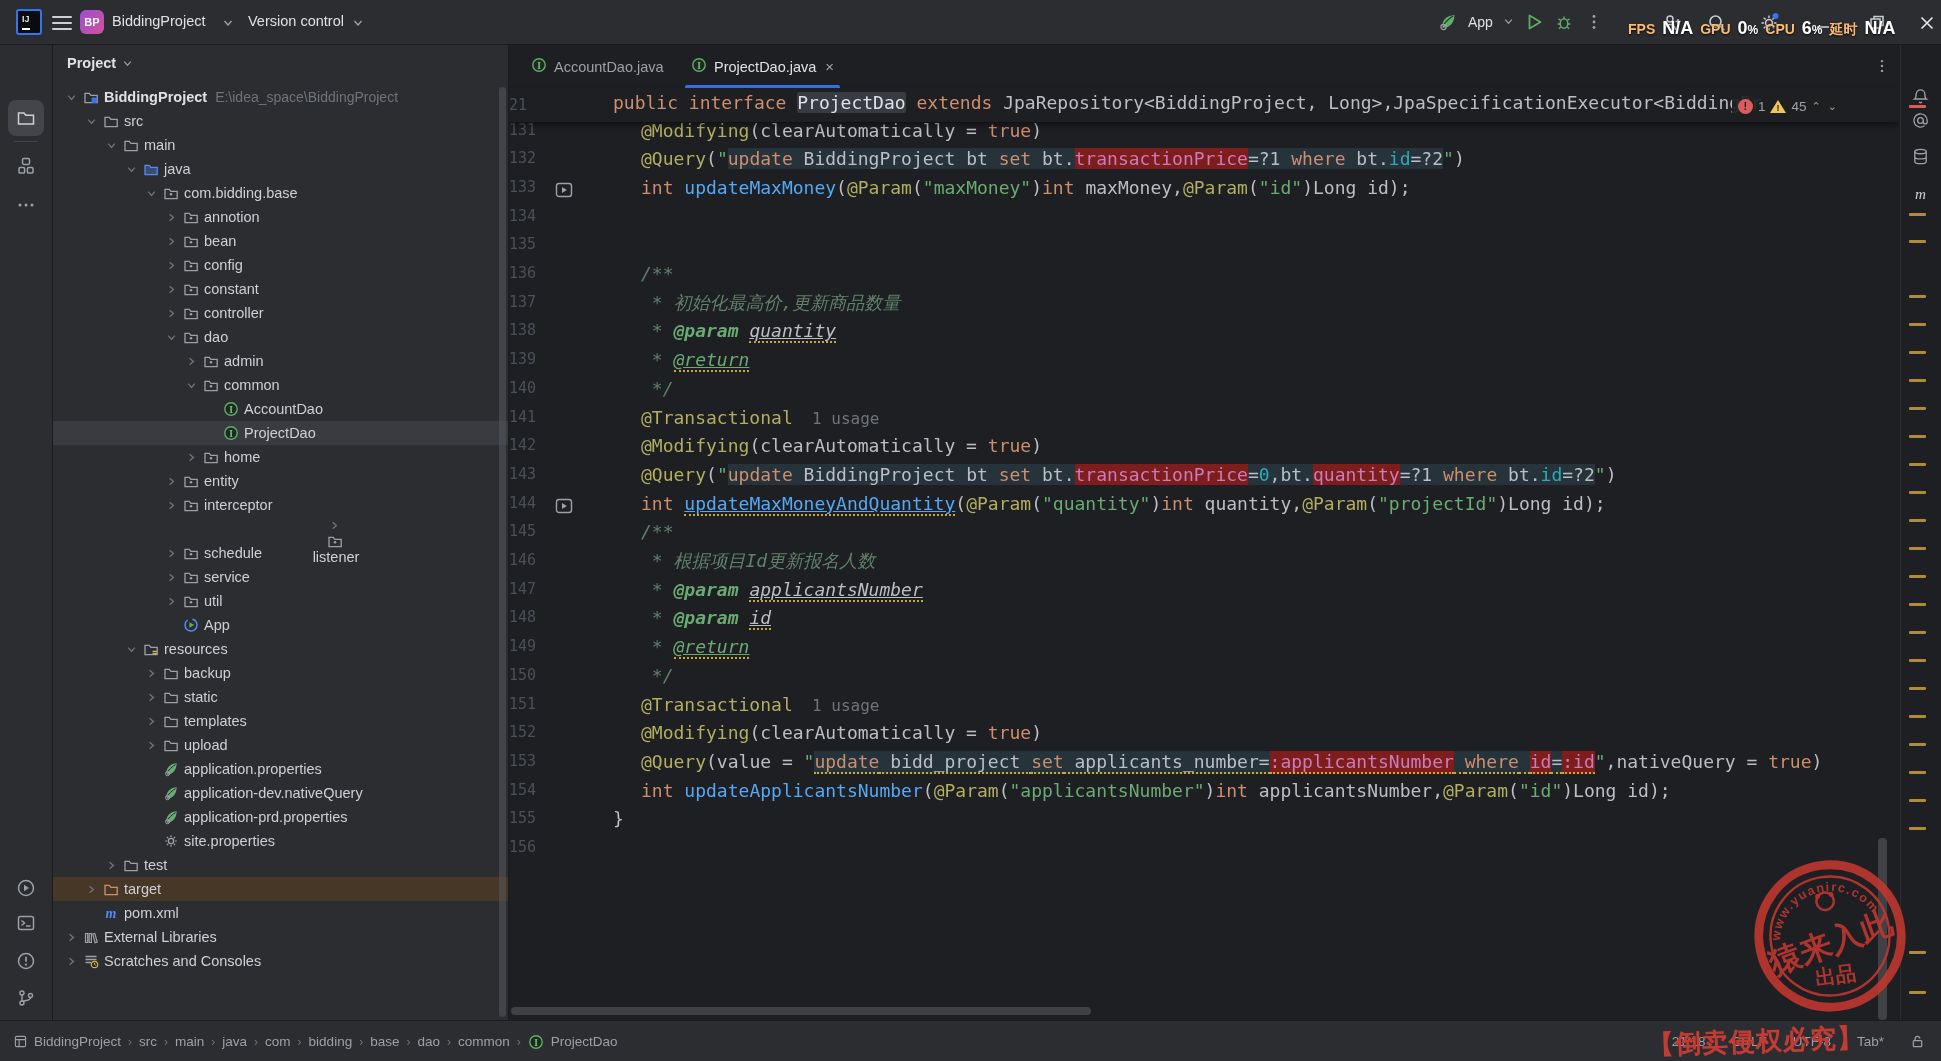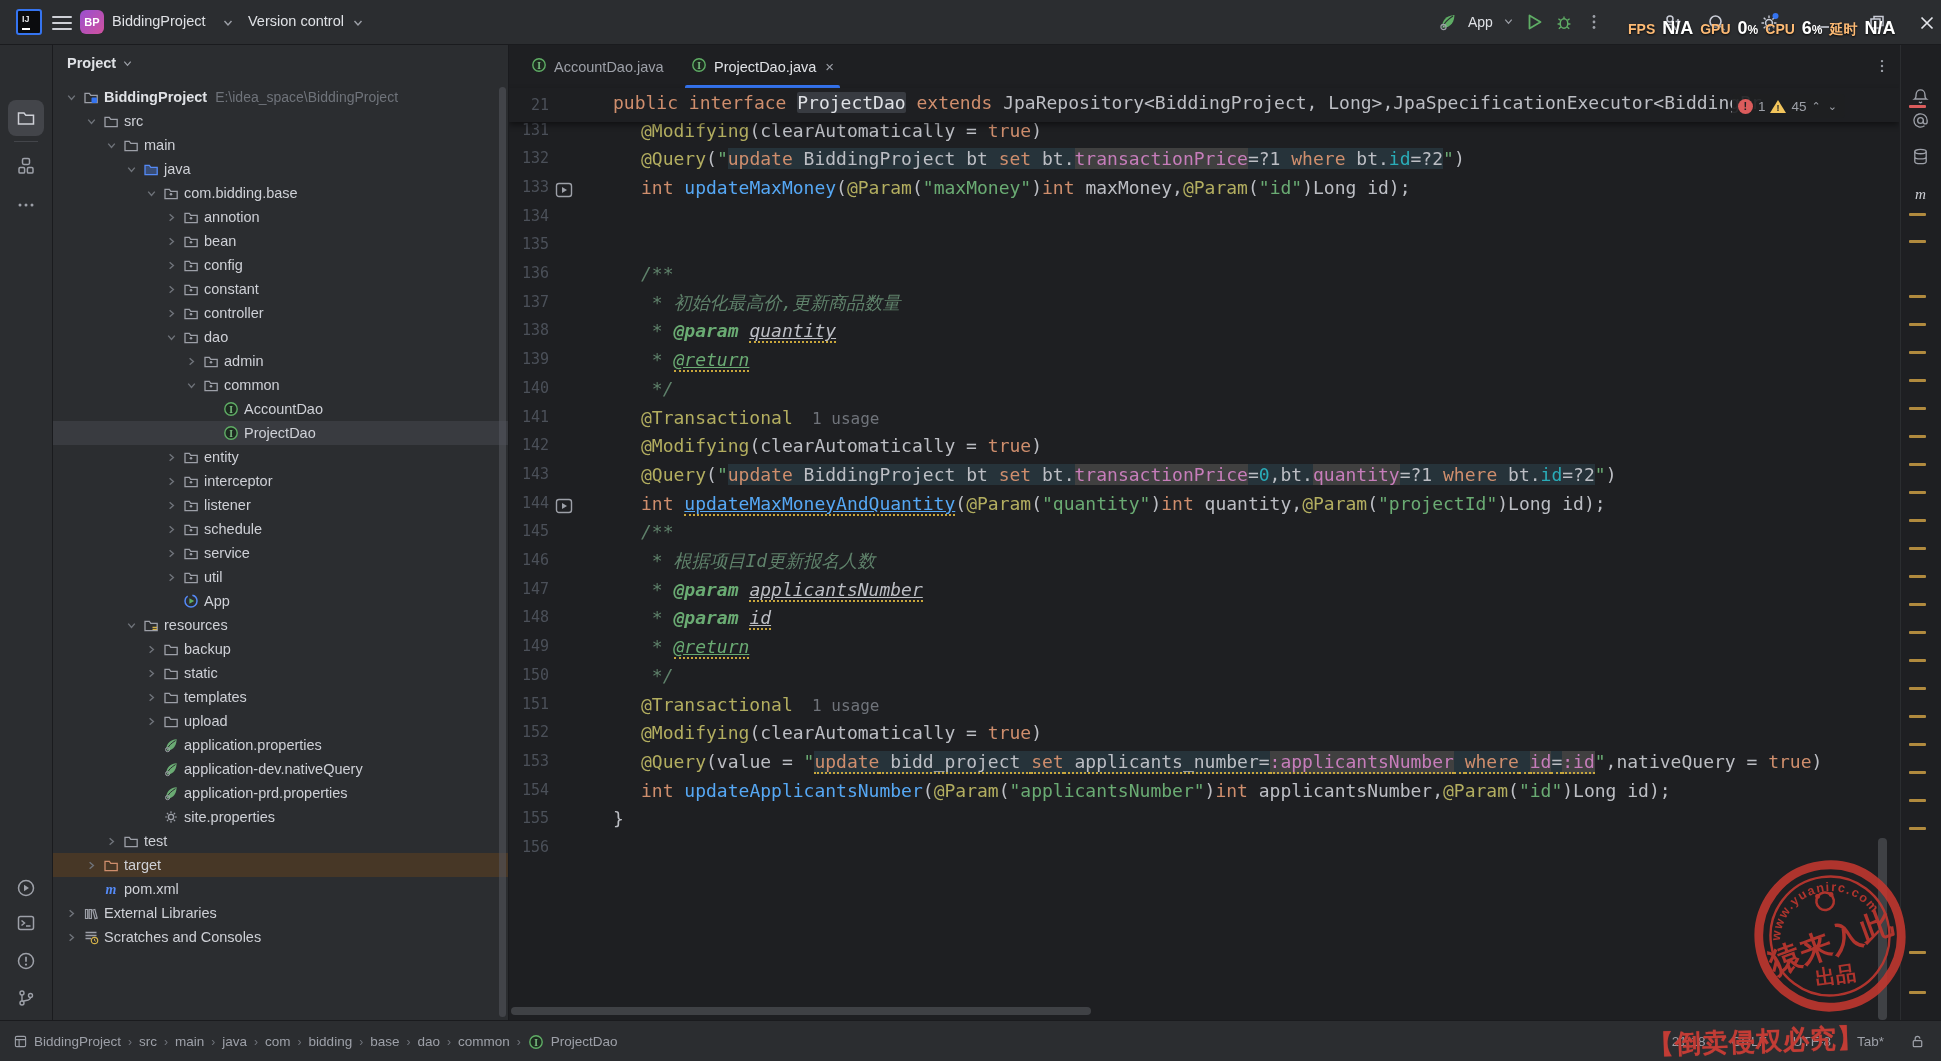--- a/index.html
+++ b/index.html
@@ -52,38 +52,38 @@
   #editor{position:absolute;left:509px;top:45px;width:1390px;height:975px;background:#1e1f22;overflow:hidden;}
   #tabbar{position:absolute;left:0;top:0;width:100%;height:43px;border-bottom:1px solid #1a1b1e00;}
   .tab{position:absolute;top:0;height:43px;display:flex;align-items:center;gap:7px;font-size:14.5px;color:#9da0a8;padding:0 12px;}
   .tab.active{color:#dfe1e5;}
   .tab.active:after{content:"";position:absolute;left:6px;right:6px;bottom:0;height:3px;background:#3574f0;border-radius:2px 2px 0 0;}
   .tab .close{color:#9da0a8;font-size:15px;margin-left:2px;}
   #tab-kebab{position:absolute;right:8px;top:12px;}
   
   .cline{position:absolute;left:0;width:1360px;height:29px;line-height:29px;white-space:pre;
     font-family:"DejaVu Sans Mono",monospace;font-size:18px;}
-  .lnum{position:absolute;left:0;width:40px;text-align:right;color:#4b5059;font-size:15px;font-family:"DejaVu Sans Mono",monospace;}
+  .lnum{position:absolute;left:0;width:40px;text-align:left;color:#4b5059;font-size:15px;font-family:"DejaVu Sans Mono",monospace;}
   .gicon{position:absolute;left:46px;top:5px;}
   .ccode{position:absolute;left:104px;top:0;}
   .ind1 .ccode{left:132px;}
   #sticky{position:absolute;left:0;top:43px;width:100%;height:34px;background:#1e1f22;z-index:6;
     box-shadow:0 3px 6px rgba(0,0,0,.45);line-height:34px;}
   #sticky .lnum{top:0;line-height:34px;}
   #sticky .ccode{font-family:"DejaVu Sans Mono",monospace;font-size:18px;white-space:pre;}
   
   .kw{color:#cf8e6d;} .ann{color:#b3ae60;} .str{color:#6aab73;} .txt{color:#bcbec4;}
   .cmt{color:#5f826b;font-style:italic;}
   .doctag{color:#6aab73;font-weight:bold;font-style:italic;}
   .docp{color:#bcbec4;font-style:italic;text-decoration:underline;border-bottom:2px dotted #c8a63c;}
   .docr{color:#6aab73;font-style:italic;text-decoration:underline;border-bottom:2px dotted #c8a63c;}
   .mth{color:#56a8f5;}
   .mthw{color:#56a8f5;text-decoration:underline;border-bottom:2px dotted #c8a63c;}
   .skw{color:#cf8e6d;background:#26333a;} .sbg{color:#bcbec4;background:#26333a;}
-  .sfld{color:#c77dbb;background:#404040;} .snum{color:#2aacb8;background:#26333a;} .sid{color:#2aacb8;background:#26333a;}
+  .sfld{color:#c77dbb;background:#7f1d1d;} .snum{color:#2aacb8;background:#26333a;} .sid{color:#2aacb8;background:#26333a;}
   .w{border-bottom:2px dotted #c8a63c;}
   .hint{color:#6f737a;font-size:16px;}
   .decl{color:#dfe1e5;background:rgba(100,106,115,.38);border-radius:2px;}
   
   #inspections{position:absolute;right:54px;top:49px;height:24px;z-index:8;display:flex;align-items:center;gap:5px;
     font-size:13.5px;color:#9da0a8;background:rgba(30,31,34,.92);padding:0 6px;border-radius:4px;}
   .err-ic{width:15px;height:15px;border-radius:50%;background:#db5c5c;color:#1e1f22;font-weight:bold;font-size:11px;
     display:flex;align-items:center;justify-content:center;}
   .warn-ic{width:0;height:0;border-left:8px solid transparent;border-right:8px solid transparent;border-bottom:13px solid #f2c55c;position:relative;}
   .warn-ic i{position:absolute;left:-2px;top:3px;font-style:normal;font-size:9px;font-weight:bold;color:#1e1f22;}
@@ -450,20 +450,34 @@
         <div class="trow selg" style="padding-left: 148px;">
           <span class="tchev"></span>
           <span class="ticon">
             <svg viewBox="0 0 16 16" width="16" height="16">
               <circle cx="8" cy="8" r="6.2" fill="#1d2a20" stroke="#5fad65" stroke-width="1.4"></circle>
               <text x="8" y="11.6" text-anchor="middle" font-size="9.5" font-weight="bold" fill="#7cc182" font-family="Liberation Serif,serif">I</text>
             </svg>
           </span>
           <span class="tlabel">ProjectDao</span>
         </div>
+        <div class="trow" style="padding-left: 128px;">
+          <span class="tchev">
+            <svg viewBox="0 0 16 16" width="15" height="15">
+              <path d="M6 4.5l4 3.5-4 3.5" fill="none" stroke="#6f737a" stroke-width="1.5"></path>
+            </svg>
+          </span>
+          <span class="ticon">
+            <svg viewBox="0 0 16 16" width="16" height="16">
+              <path d="M2 4.4h4.3l1.5 1.9h6.4v7.3H2z" fill="none" stroke="#9da0a8" stroke-width="1.3"></path>
+              <circle cx="8" cy="9.3" r="1.3" fill="#9da0a8"></circle>
+            </svg>
+          </span>
+          <span class="tlabel">home</span>
+        </div>
         <div class="trow" style="padding-left: 108px;">
           <span class="tchev">
             <svg viewBox="0 0 16 16" width="15" height="15">
               <path d="M6 4.5l4 3.5-4 3.5" fill="none" stroke="#6f737a" stroke-width="1.5"></path>
             </svg>
           </span>
           <span class="ticon">
             <svg viewBox="0 0 16 16" width="16" height="16">
               <path d="M2 4.4h4.3l1.5 1.9h6.4v7.3H2z" fill="none" stroke="#9da0a8" stroke-width="1.3"></path>
               <circle cx="8" cy="9.3" r="1.3" fill="#9da0a8"></circle>
@@ -478,21 +492,21 @@
             </svg>
           </span>
           <span class="ticon">
             <svg viewBox="0 0 16 16" width="16" height="16">
               <path d="M2 4.4h4.3l1.5 1.9h6.4v7.3H2z" fill="none" stroke="#9da0a8" stroke-width="1.3"></path>
               <circle cx="8" cy="9.3" r="1.3" fill="#9da0a8"></circle>
             </svg>
           </span>
           <span class="tlabel">interceptor</span>
         </div>
-        <div class="trow" style="padding-left: 108px;">
+        <div class="trow" style="padding-left: 108px; flex-direction: column;">
           <span class="tchev">
             <svg viewBox="0 0 16 16" width="15" height="15">
               <path d="M6 4.5l4 3.5-4 3.5" fill="none" stroke="#6f737a" stroke-width="1.5"></path>
             </svg>
           </span>
           <span class="ticon">
             <svg viewBox="0 0 16 16" width="16" height="16">
               <path d="M2 4.4h4.3l1.5 1.9h6.4v7.3H2z" fill="none" stroke="#9da0a8" stroke-width="1.3"></path>
               <circle cx="8" cy="9.3" r="1.3" fill="#9da0a8"></circle>
             </svg>

